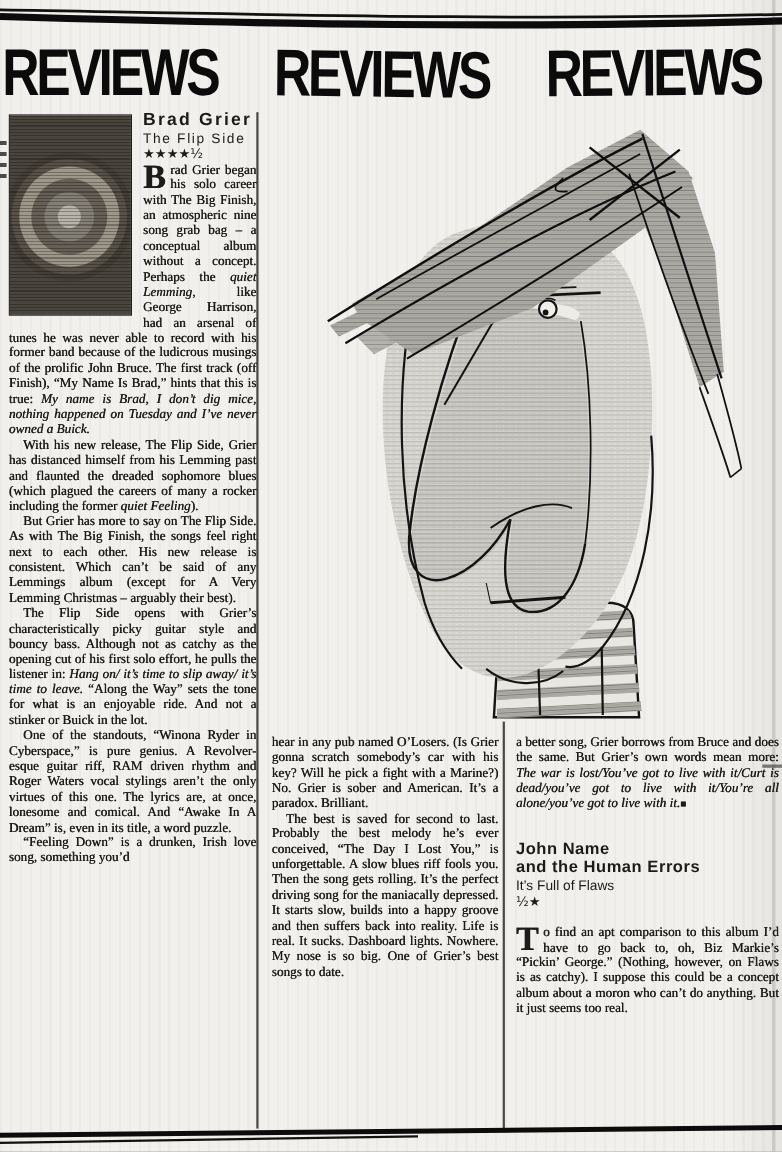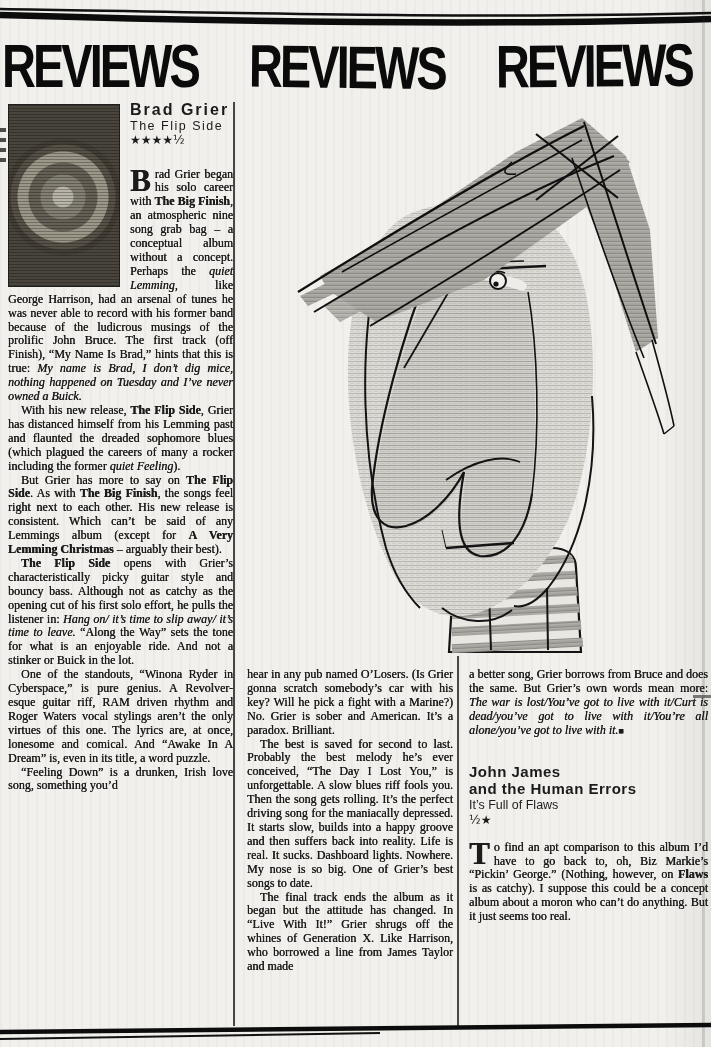--- a/index.html
+++ b/index.html
@@ -29,32 +29,32 @@
   .masthead span:nth-child(3){transform:scaleY(1.28) rotate(-.4deg);}
   
   .col{position:absolute;top:668px;}
   .col1{left:8px;top:100px;width:225px;}
   .col2{left:247px;width:206px;}
   .col3{left:469px;width:239px;}
   .body-text p{margin:0;font-size:12px;line-height:13.9px;text-align:justify;
     text-shadow:.3px 0 0 currentColor;}
   .body-text p.indent{text-indent:13px;}
   .s-i{font-style:italic;}
-  .s-b{font-weight:bold;}
+  .s-b{font-weight:normal;}
   .s-endmark{font-style:normal;font-size:9px;}
   .dropcap{float:left;font-weight:bold;font-size:31px;line-height:24px;padding:1px 4px 0 0;
     text-shadow:.4px 0 0 currentColor;}
   
   .album-art{float:left;width:110px;height:181px;margin:4px 10px 5px 0;border:1px solid #1e1e1e;
     background:
       repeating-linear-gradient(0deg, rgba(0,0,0,.28) 0 1px, rgba(0,0,0,0) 1px 3px),
       radial-gradient(circle 54px at 54px 92px,
         #b9b4aa 0 10px,#847f75 11px 22px,#655f55 23px 34px,#9d9789 35px 45px,
         #575148 46px 52px,#423d35 53px 58px,#4a453c 59px 100%);}
-  .r1-head{padding-top:2px;margin-bottom:20px;}
+  .r1-head{padding-top:2px;margin-bottom:0;}
   .r1-artist{font-family:"Liberation Sans",sans-serif;font-weight:bold;font-size:16px;
     line-height:1.05;letter-spacing:2px;}
   .r1-album{font-family:"Liberation Sans",sans-serif;font-size:12.5px;line-height:1.15;letter-spacing:1.5px;}
   .rating{font-family:"DejaVu Sans",sans-serif;font-size:12px;line-height:1.2;}
   
   .r2-head{margin-top:24px;margin-bottom:13px;}
   .r2-artist{font-family:"Liberation Sans",sans-serif;font-weight:bold;font-size:15px;line-height:1.15;letter-spacing:.5px;}
   .r2-album{font-family:"Liberation Sans",sans-serif;font-size:12.5px;line-height:1.3;}
   
   .caricature{position:absolute;left:284px;top:100px;width:426px;height:566px;}
@@ -177,28 +177,27 @@
     <p class="indent"><span>With his new release, </span><span class="s-b">The Flip Side</span><span>, Grier has distanced himself from his Lemming past and flaunted the dreaded sophomore blues (which plagued the careers of many a rocker including the former </span><span class="s-i">quiet Feeling</span><span>).</span></p>
     <p class="indent"><span>But Grier has more to say on </span><span class="s-b">The Flip Side</span><span>.  As with </span><span class="s-b">The Big Finish</span><span>, the songs feel right next to each other. His new release is consistent. Which can’t be said of any Lemmings album (except for </span><span class="s-b">A Very Lemming Christmas</span><span> – arguably their best).</span></p>
     <p class="indent"><span class="s-b">The Flip Side</span><span> opens with Grier’s characteristically picky guitar style and bouncy bass. Although not as catchy as the opening cut of his first solo effort, he pulls the listener in: </span><span class="s-i">Hang on/ it’s time to slip away/ it’s time to leave.</span><span>  “Along the Way” sets the tone for what is an enjoyable ride. And not a stinker or Buick in the lot.</span></p>
     <p class="indent"><span>One of the standouts, “Winona Ryder in Cyberspace,” is pure genius. A Revolver-esque guitar riff, RAM driven rhythm and Roger Waters vocal stylings aren’t the only virtues of this one. The lyrics are, at once, lonesome and comical. And “Awake In A Dream” is, even in its title, a word puzzle.</span></p>
     <p class="indent"><span>“Feeling Down” is a drunken, Irish love song, something you’d</span></p>
   </div>
 
   <div class="col col2 body-text">
     <p><span>hear in any pub named O’Losers. (Is Grier gonna scratch somebody’s car with his key? Will he pick a fight with a Marine?) No. Grier is sober and American. It’s a paradox. Brilliant.</span></p>
     <p class="indent"><span>The best is saved for second to last. Probably the best melody he’s ever conceived, “The Day I Lost You,” is unforgettable. A slow blues riff fools you. Then the song gets rolling. It’s the perfect driving song for the maniacally depressed. It starts slow, builds into a happy groove and then suffers back into reality. Life is real. It sucks. Dashboard lights. Nowhere. My nose is so big. One of Grier’s best songs to date.</span></p>
-    <p class="indent"><span>The final track ends the album as it began but the attitude has changed. In “Live With It!” Grier shrugs off the whines of Generation X. Like Harrison, who borrowed a line from James Taylor and made</span></p>
   </div>
 
   <div class="col col3 body-text">
     <p><span>a better song, Grier borrows from Bruce and does the same. But Grier’s own words mean more: </span><span class="s-i">The war is lost/You’ve got to live with it/Curt is dead/you’ve got to live with it/You’re all alone/you’ve got to live with it.</span><span class="s-endmark">■</span></p>
 
     <div class="r2-head">
-      <div class="r2-artist">John James</div>
+      <div class="r2-artist">John Name</div>
       <div class="r2-artist">and the Human Errors</div>
       <div class="r2-album">It’s Full of Flaws</div>
       <div class="rating">½★</div>
     </div>
     <p><span class="dropcap">T</span><span><span>o find an apt comparison to this album I’d have to go back to, oh, Biz Markie’s “Pickin’ George.” (Nothing, however, on </span><span class="s-b">Flaws</span><span> is as catchy). I suppose this could be a concept album about a moron who can’t do anything. But it just seems too real.</span></span></p>
   </div>
 
   <svg class="bottom-rule" viewBox="0 0 711 27" preserveAspectRatio="none">
     <path d="M0,12 L711,5" stroke="#0c0c0c" stroke-width="4.5" fill="none"></path>
     <path d="M0,19 L380,13" stroke="#111" stroke-width="2" fill="none"></path>

